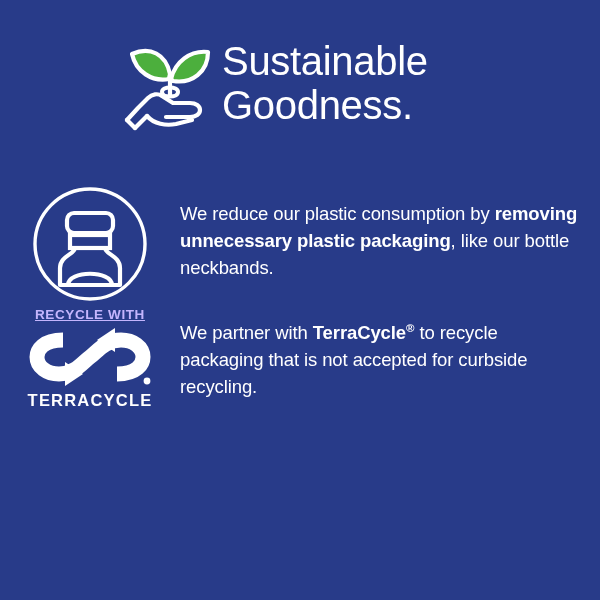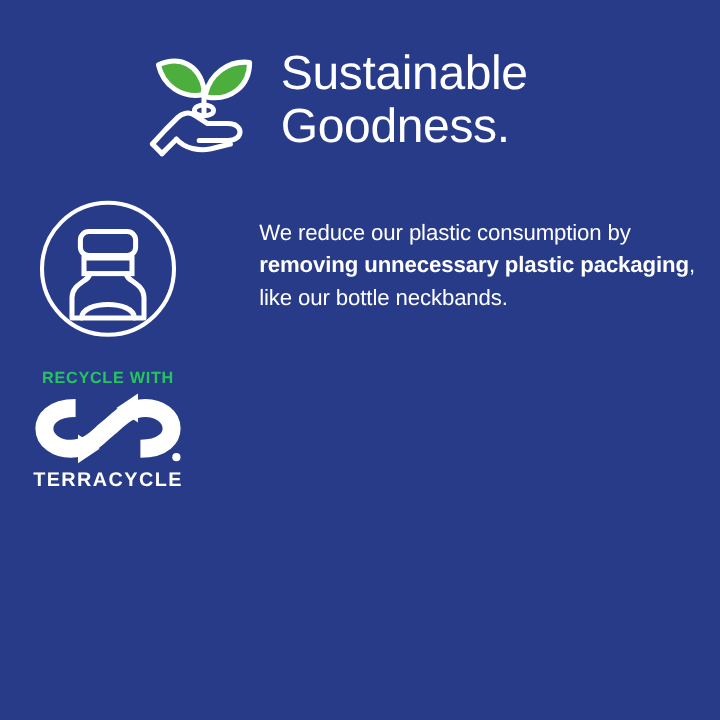--- a/index.html
+++ b/index.html
@@ -38,39 +38,38 @@
     box-sizing: border-box;
   }
   .header-icon {
     width: 104px;
     height: 100px;
     flex: 0 0 104px;
     position: relative;
     margin-top: 2px;
   }
   .header-title {
-    margin-left: 12px;
     color: #ffffff;
     font-size: 40px;
     line-height: 44px;
     font-weight: 300;
     letter-spacing: -0.3px;
     white-space: pre-line;
   }
 
   
   .row {
     position: absolute;
     left: 0;
     width: 600px;
     display: flex;
     flex-direction: row;
     align-items: flex-start;
   }
-  #row-0 { top: 164px; gap: 36px; }
+  #row-0 { top: 184px; }
   #row-1 { top: 305px; }
   #row-2 { top: 443px; }
 
   .row-icon {
     width: 180px;
     flex: 0 0 180px;
     display: flex;
     align-items: flex-start;
     justify-content: center;
     padding-top: 2px;
@@ -97,27 +96,28 @@
   }
 
   
   .tc-badge {
     display: flex;
     flex-direction: column;
     align-items: center;
     width: 132px;
   }
   .tc-top {
-    color: #22c55e;
+    color: #c4b5fd;
     font-size: 13.5px;
     font-weight: 700;
     letter-spacing: 0.6px;
     line-height: 15px;
     margin-bottom: 4px;
     white-space: nowrap;
+    text-decoration: underline;
   }
   .tc-mark {
     width: 126px;
     height: 62px;
     position: relative;
   }
   .tc-bottom {
     color: #ffffff;
     font-size: 16.5px;
     font-weight: 700;
@@ -193,18 +193,21 @@
             <path d="M88 2 L 88 26 L 70 14 Z" fill="#FFFFFF"></path>
 
             <path d="M38 60 L 38 36 L 56 48 Z" fill="#FFFFFF"></path>
 
             <circle cx="120" cy="55" r="3.4" fill="#FFFFFF"></circle>
           </svg>
         </div>
         <div class="tc-bottom">TERRACYCLE</div>
       </div>
     </div>
+    <div class="row-text">
+      <span>We partner with </span><b><span>TerraCycle</span><sup>®</sup></b><span> to recycle packaging that is not accepted for curbside recycling.</span>
+    </div>
   </div>
 
   <div class="row" id="row-2">
   </div>
 
 </div>
 
 </body></html>

